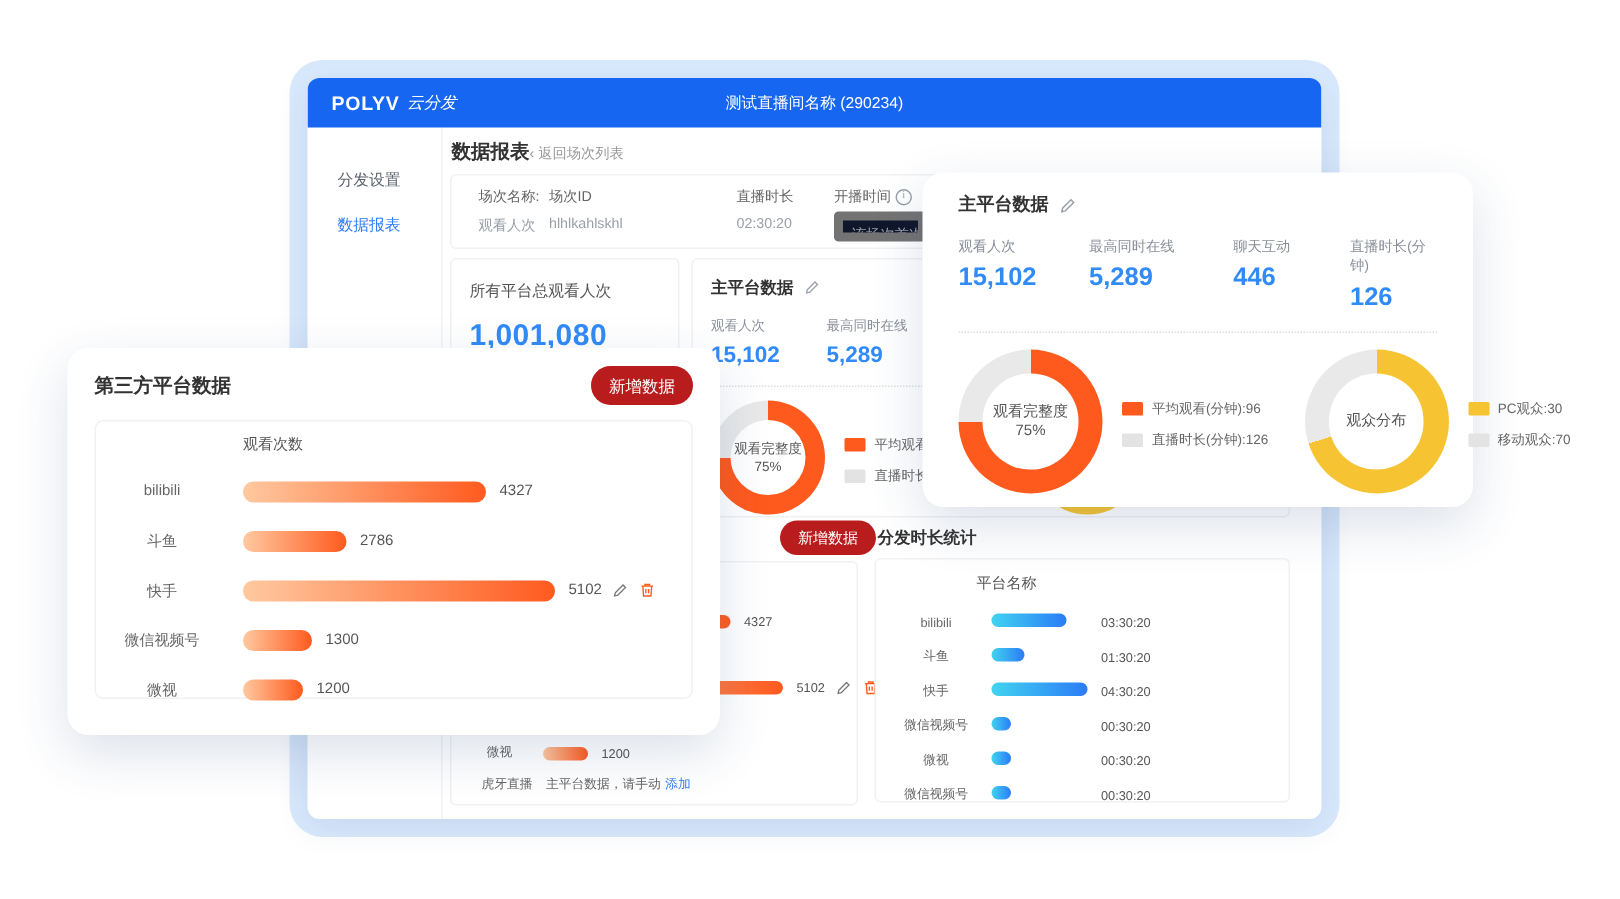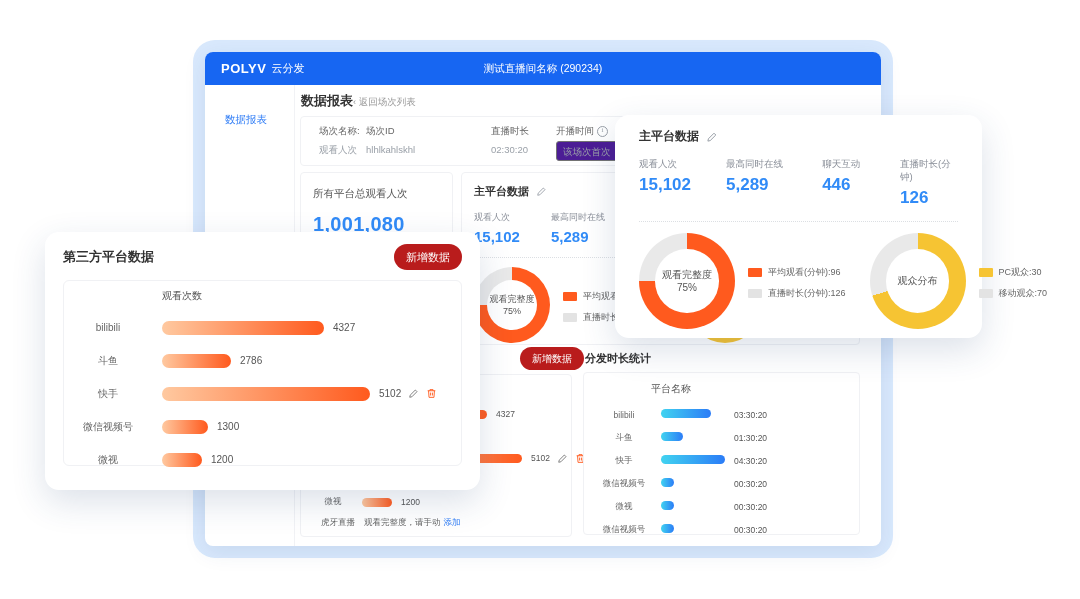--- a/index.html
+++ b/index.html
@@ -5,41 +5,41 @@
   html,body{margin:0;padding:0;background:#fff;}
   .page{position:relative;width:1080px;height:599px;background:#fff;overflow:hidden;
         font-family:"Liberation Sans","DejaVu Sans",sans-serif;-webkit-font-smoothing:antialiased;}
   
   .frame{position:absolute;left:193px;top:40px;width:700px;height:518px;background:#d9e9fd;border-radius:22px;}
   
   .window{position:absolute;left:205px;top:52px;width:676px;height:494px;background:#fff;border-radius:8px;
           box-shadow:0 6px 22px rgba(40,70,120,.10);overflow:hidden;}
   .titlebar{position:relative;display:flex;align-items:center;height:33px;background:#1766f2;padding:0 16px;box-sizing:border-box;}
   .logo{color:#fff;font-weight:bold;font-size:13px;letter-spacing:.5px;z-index:2;}
-  .logo-suffix{color:#fff;font-size:11px;margin-left:5px;z-index:2;}
+  .logo-suffix{color:#fff;font-size:11px;margin-left:5px;z-index:2;font-style:italic;}
   .window-title{position:absolute;left:0;right:0;text-align:center;color:#fff;font-size:10.5px;}
   .wbody{display:flex;height:461px;}
   .sidebar{width:90px;box-sizing:border-box;border-right:1px solid #f1f2f5;padding-top:20px;}
   .side-item{font-size:10.5px;color:#5d6470;padding:8px 0 8px 20px;cursor:pointer;}
   .side-item.active{color:#2e7cf6;}
   .content{position:relative;flex:1;}
 
   .card{position:absolute;background:#fff;border:1px solid #f0f1f4;border-radius:4px;box-sizing:border-box;}
   .page-header{position:absolute;left:6px;top:7px;display:flex;align-items:baseline;}
   .page-title{font-size:13px;font-weight:bold;color:#333;}
   .back-link{font-size:9.5px;color:#999;cursor:pointer;}
 
   .info-card{left:5px;top:31px;width:562px;height:50px;}
   .info-col{position:absolute;top:8px;}
   .info-label{font-size:9.5px;color:#666;display:flex;align-items:center;}
   .info-value{font-size:9.5px;color:#9aa0a8;margin-top:6px;}
   .info-icon{display:inline-block;width:9px;height:9px;border:1px solid #9aa0a8;border-radius:50%;margin-left:3px;position:relative;}
   .info-icon::after{content:"i";position:absolute;left:0;right:0;top:-1px;text-align:center;font-size:7px;color:#9aa0a8;font-family:"Liberation Serif",serif;}
-  .tooltip-box{position:absolute;left:0;top:16px;width:62px;height:20px;border:1px solid #737373;border-radius:3px;
-               background:#4c1d95;font-size:9.5px;color:#9aa0a8;line-height:20px;padding-left:6px;white-space:nowrap;overflow:hidden;box-sizing:border-box;}
+  .tooltip-box{position:absolute;left:0;top:16px;width:62px;height:20px;border:6px solid #737373;border-radius:3px;
+               background:#0f172a;font-size:9.5px;color:#9aa0a8;line-height:20px;padding-left:6px;white-space:nowrap;overflow:hidden;box-sizing:border-box;}
 
   .card-a{left:5px;top:87px;width:153px;height:173px;padding:14px 12px;}
   .kpi-label{font-size:10.5px;color:#555;}
   .kpi-value{font-size:20px;font-weight:bold;color:#318bf7;margin-top:12px;letter-spacing:.3px;}
 
   .card-b{left:166px;top:87px;width:399px;height:173px;padding:11px 12px;overflow:hidden;}
   .section-title-row{display:flex;align-items:center;}
   .section-title{font-size:11px;font-weight:bold;color:#333;}
   .edit-icon{margin-left:7px;cursor:pointer;line-height:0;}
   .stats-row{display:flex;margin-top:12px;}
@@ -116,20 +116,21 @@
   <div class="frame"></div>
 
   <div class="window">
     <div class="titlebar">
       <span class="window-title">测试直播间名称 (290234)</span>
       <span class="logo">POLYV</span>
       <span class="logo-suffix">云分发</span>
     </div>
     <div class="wbody">
       <div class="sidebar">
+        <div class="side-item">分发设置</div>
         <div class="side-item active">数据报表</div>
       </div>
       <div class="content">
 
         <div class="page-header">
           <span class="page-title">数据报表</span>
           <span class="back-link">‹ 返回场次列表</span>
         </div>
 
         <div class="card info-card">
@@ -260,21 +261,21 @@
                 <span class="bar-value">1300</span>
               </div>
               <div class="bar-row">
                 <span class="bar-label">微视</span>
                 <span class="bar-fill bar-orange" style="width: 30px;"></span>
                 <span class="bar-value">1200</span>
               </div>
             </div>
           <div class="note-row">
             <span class="note-platform">虎牙直播</span>
-            <span>观看完整度，请手动</span>
+            <span>主平台数据，请手动</span>
             <span class="note-link">添加</span>
           </div>
         </div>
 
         <div class="card duration-panel chart-time">
           <div class="chart-header">平台名称</div>
           <div>
               <div class="bar-row">
                 <span class="bar-label">bilibili</span>
                 <span class="bar-track" style="width: 64px;"><span class="bar-fill bar-blue" style="width: 50px;"></span></span>

